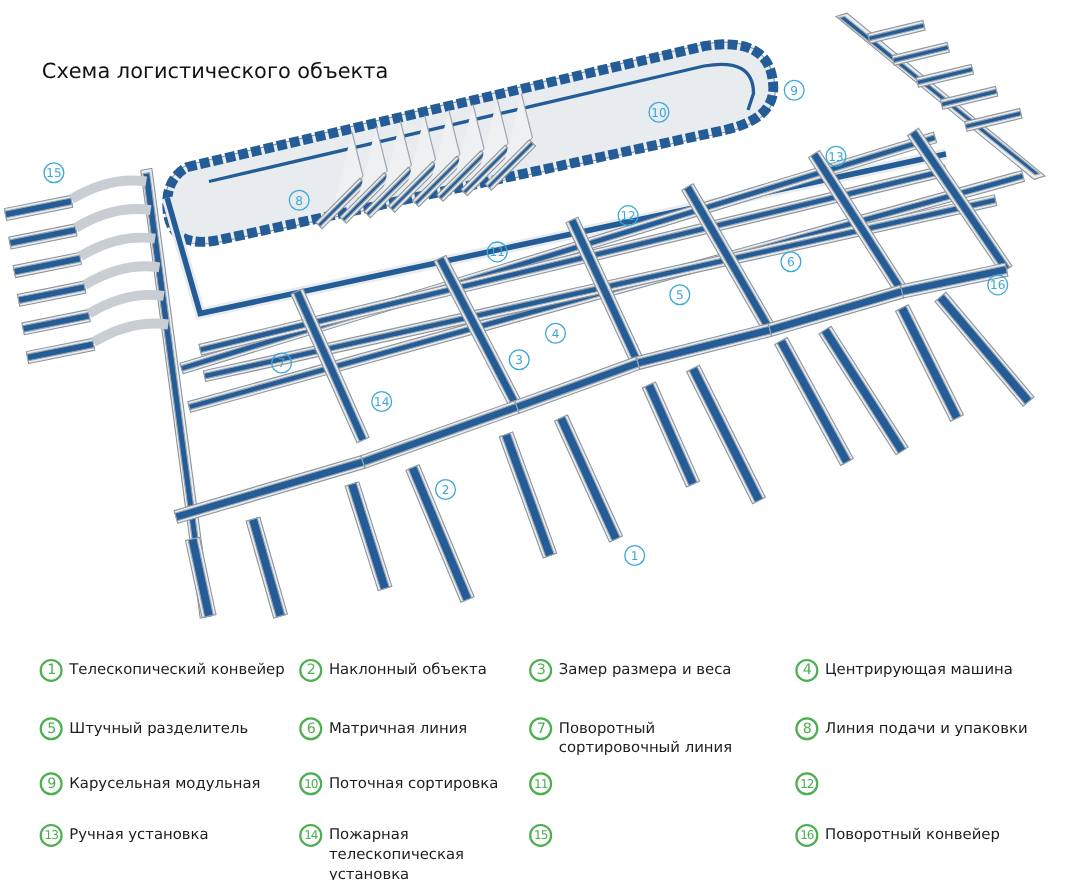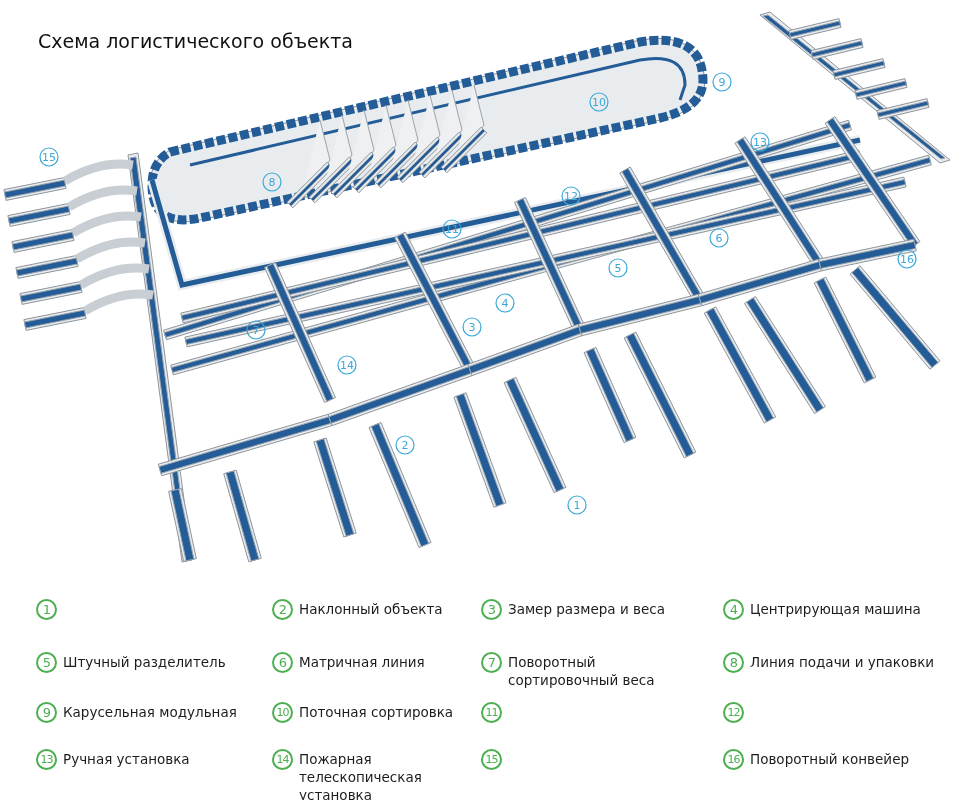--- a/index.html
+++ b/index.html
@@ -1,18 +1,18 @@
 <!DOCTYPE html>
 <html><head>
 <meta charset="utf-8">
 <style>
   html, body { margin:0; padding:0; background:#ffffff; }
   body { width:977px; height:800px; position:relative; overflow:hidden;
          font-family:"DejaVu Sans", "Liberation Sans", sans-serif; color:#1a1a1a; }
-  .title { position:absolute; left:38px; top:30px; font-size:19px; font-weight:normal; letter-spacing:0; color:#111; }
+  .title { position:absolute; left:38px; top:54px; font-size:19px; font-weight:normal; letter-spacing:0; color:#111; }
   #diagram { position:absolute; left:0; top:0; width:977px; height:575px; }
   .marker-text { font-family:"DejaVu Sans", sans-serif; font-size:11px; fill:#3aa8d8; }
   .marker-circle { fill:none; stroke:#3aa8d8; stroke-width:1.2; }
   .legend { position:absolute; left:0; top:595px; width:977px; height:205px; }
   .legend-item { position:absolute; display:flex; align-items:flex-start; }
   .legend-num { width:21px; height:21px; border:2px solid #4caf50; border-radius:50%;
                 box-sizing:border-box; color:#4caf50; font-size:13px; line-height:17px;
                 text-align:center; flex:0 0 auto; margin-right:6px; margin-top:-1px;
                 font-family:"DejaVu Sans", sans-serif; letter-spacing:-1px; }
   .legend-label { font-size:13.5px; line-height:18px; color:#1d1d1d; white-space:pre-line; }
@@ -234,20 +234,21 @@
       <g>
         <circle cx="907" cy="259" r="9" class="marker-circle"></circle>
         <text x="907" y="263" text-anchor="middle" class="marker-text">16</text>
       </g>
     </g>
 </svg>
 
 <div class="legend" id="legend">
     <div class="legend-item" style="left: 36px; top: 5px;">
       <span class="legend-num">1</span>
+      <span class="legend-label">Телескопический конвейер</span>
     </div>
     <div class="legend-item" style="left: 272px; top: 5px;">
       <span class="legend-num">2</span>
       <span class="legend-label">Наклонный объекта</span>
     </div>
     <div class="legend-item" style="left: 481px; top: 5px;">
       <span class="legend-num">3</span>
       <span class="legend-label">Замер размера и веса</span>
     </div>
     <div class="legend-item" style="left: 723px; top: 5px;">
@@ -258,21 +259,21 @@
       <span class="legend-num">5</span>
       <span class="legend-label">Штучный разделитель</span>
     </div>
     <div class="legend-item" style="left: 272px; top: 58px;">
       <span class="legend-num">6</span>
       <span class="legend-label">Матричная линия</span>
     </div>
     <div class="legend-item" style="left: 481px; top: 58px;">
       <span class="legend-num">7</span>
       <span class="legend-label">Поворотный
-сортировочный веса</span>
+сортировочный линия</span>
     </div>
     <div class="legend-item" style="left: 723px; top: 58px;">
       <span class="legend-num">8</span>
       <span class="legend-label">Линия подачи и упаковки</span>
     </div>
     <div class="legend-item" style="left: 36px; top: 108px;">
       <span class="legend-num">9</span>
       <span class="legend-label">Карусельная модульная</span>
     </div>
     <div class="legend-item" style="left: 272px; top: 108px;">

